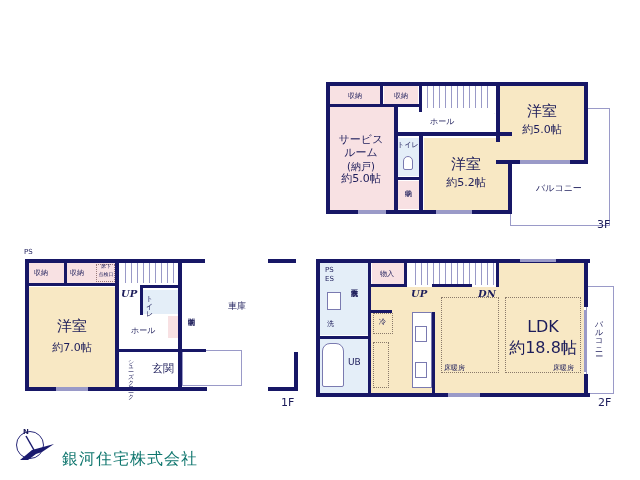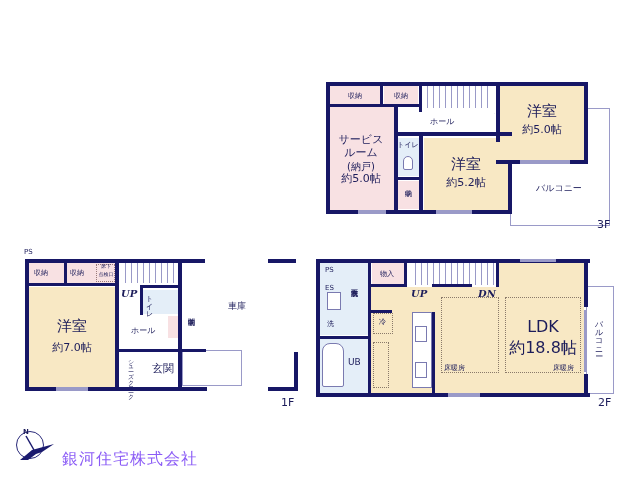--- a/index.html
+++ b/index.html
@@ -127,21 +127,21 @@
   <div class="thin" style="left:56px;top:387px;width:32px;height:4px;"></div>
   <div class="lbl fl" style="left:281px;top:397px;">1F</div>
 </div>
 
 <div>
   <div class="outline" style="left:586px;top:286px;width:28px;height:108px;"></div>
   <div class="lbl xs vert" style="left:594px;top:315px;font-size:8px;">バルコニー</div>
 
   <div class="abs room-blue" style="left:320px;top:263px;width:48px;height:72px;"></div>
   <div class="lbl xs" style="left:325px;top:266px;">PS</div>
-  <div class="lbl xs" style="left:325px;top:284px;">ES</div>
+  <div class="lbl xs" style="left:325px;top:275px;">ES</div>
   <div class="lbl xs vert" style="left:350px;top:284px;">洗面脱衣室</div>
   <div class="abs" style="left:327px;top:292px;width:14px;height:18px;border:1px solid #7a7ab0;background:#fff;"></div>
   <div class="lbl xs" style="left:327px;top:320px;">洗</div>
 
   <div class="abs room-blue" style="left:320px;top:339px;width:48px;height:54px;"></div>
   <div class="abs" style="left:322px;top:343px;width:22px;height:44px;border:1px solid #7a7ab0;border-radius:8px 8px 2px 2px;background:#fff;"></div>
   <div class="lbl sm" style="left:348px;top:357px;font-size:9px;">UB</div>
 
   <div class="abs room-pink" style="left:372px;top:263px;width:32px;height:22px;"></div>
   <div class="lbl xs" style="left:380px;top:270px;">物入</div>
@@ -187,13 +187,13 @@
   <div class="lbl fl" style="left:598px;top:397px;">2F</div>
 </div>
 
 <div style="position:absolute;left:16px;top:431px;width:28px;height:28px;border:1.5px solid #2a2a7a;border-radius:50%;box-sizing:border-box;">
   <div class="lbl" style="left:6px;top:-4px;font-size:7px;font-weight:bold;color:#1c1c5a;">N</div>
 </div>
 <svg style="position:absolute;left:18px;top:432px;" width="40" height="30" viewBox="0 0 40 30">
   <path d="M2 28 L14 18 L36 12 L24 20 L18 22 L10 28 Z" fill="#1a1a6e"></path>
   <line x1="8" y1="4" x2="16" y2="18" stroke="#1a1a6e" stroke-width="1.5"></line>
 </svg>
-<div class="lbl" style="left:62px;top:450px;font-size:16px;color:#8b5cf6;letter-spacing:1px;">銀河住宅株式会社</div>
+<div class="lbl" style="left:62px;top:450px;font-size:16px;color:#0f766e;letter-spacing:1px;">銀河住宅株式会社</div>
 
 </body></html>

